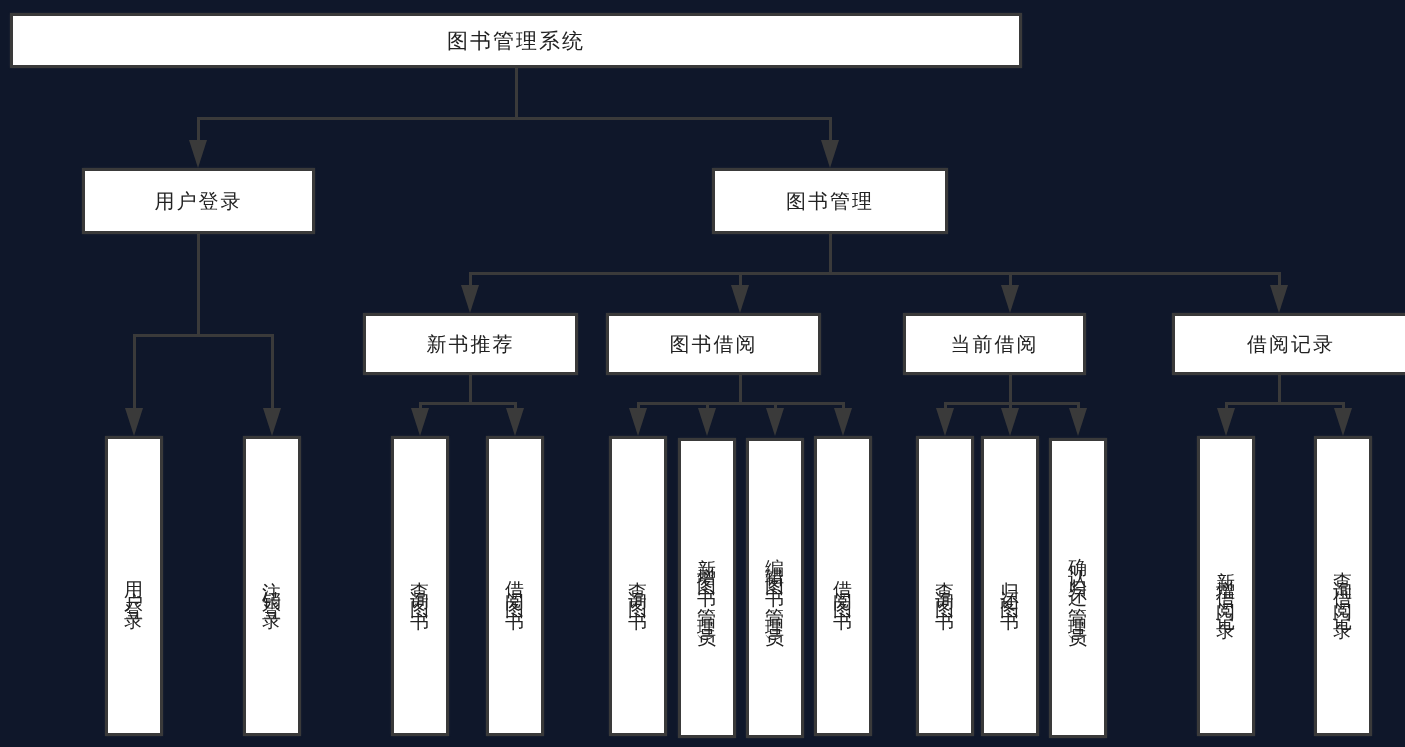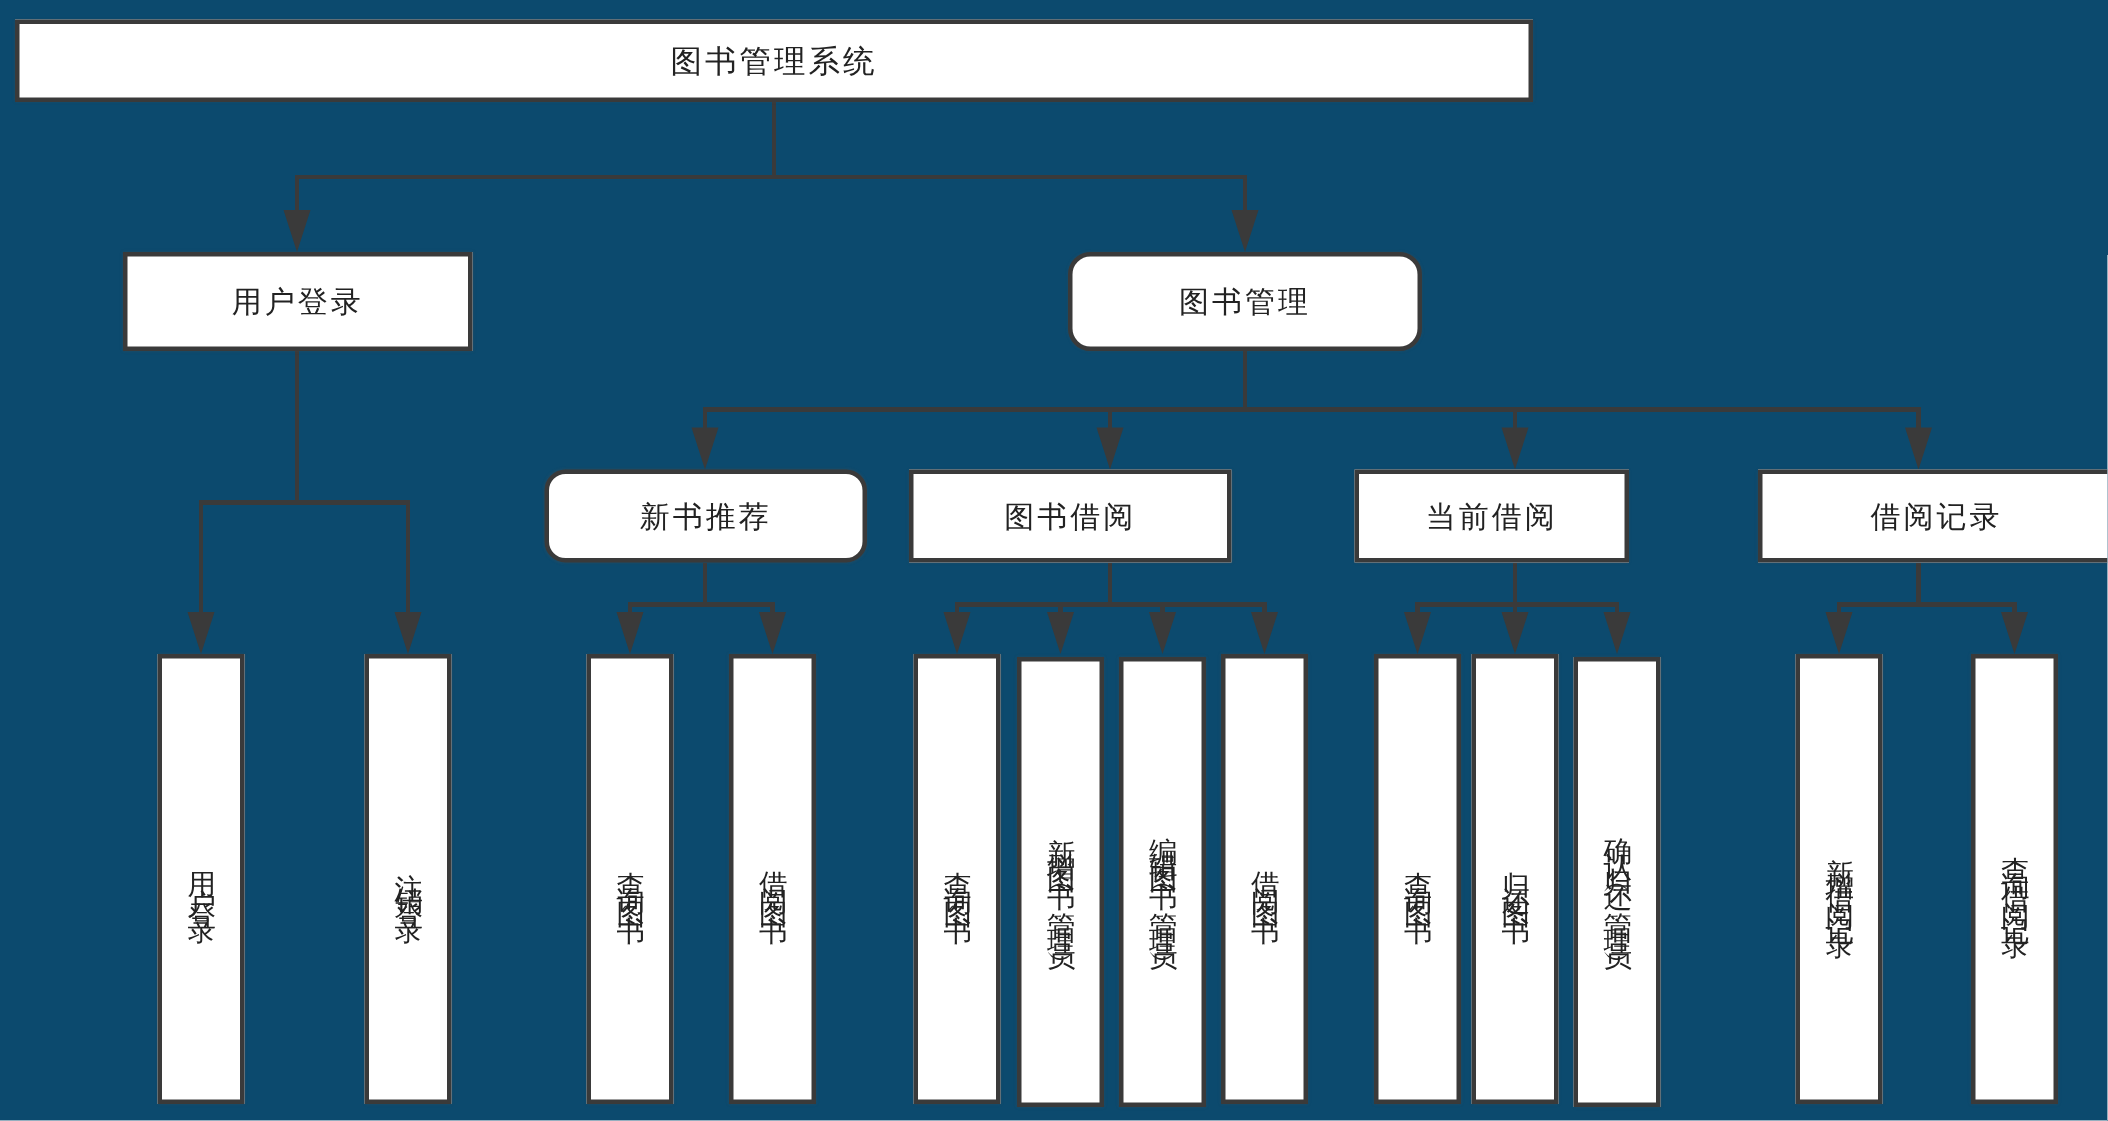--- a/index.html
+++ b/index.html
@@ -1,20 +1,20 @@
 <!DOCTYPE html>
 <html><head>
 <meta charset="utf-8">
 <style>
   html, body { margin: 0; padding: 0; background: #ffffff; }
   #canvas {
     position: relative;
     width: 1405px;
     height: 747px;
-    background: #0c4a6e;
+    background: #0f172a;
     font-family: "Liberation Sans", sans-serif;
     overflow: hidden;
   }
   #connectors {
     position: absolute;
     left: 0; top: 0;
     width: 1405px; height: 747px;
   }
   .box {
     position: absolute;
@@ -121,23 +121,23 @@
       <polygon points="1001,408 1019,408 1010,436"></polygon>
       <polygon points="1069,408 1087,408 1078,436"></polygon>
       <polygon points="1217,408 1235,408 1226,436"></polygon>
       <polygon points="1334,408 1352,408 1343,436"></polygon>
     </g>
   </svg>
 
   <div class="box h-box root-box" style="left:10px; top:13px; width:1012px; height:55px;">图书管理系统</div>
 
   <div class="box h-box" style="left:82px; top:168px; width:233px; height:66px;">用户登录</div>
-  <div class="box h-box" style="left:712px; top:168px; width:236px; height:66px;border-radius:15px;">图书管理</div>
+  <div class="box h-box" style="left:712px; top:168px; width:236px; height:66px;">图书管理</div>
 
-  <div class="box h-box" style="left:363px; top:313px; width:215px; height:62px;border-radius:14px;">新书推荐</div>
+  <div class="box h-box" style="left:363px; top:313px; width:215px; height:62px;">新书推荐</div>
   <div class="box h-box" style="left:606px; top:313px; width:215px; height:62px;">图书借阅</div>
   <div class="box h-box" style="left:903px; top:313px; width:183px; height:62px;">当前借阅</div>
   <div class="box h-box" style="left:1172px; top:313px; width:238px; height:62px;">借阅记录</div>
 
   <div class="box v-box" style="left:105px; top:436px; width:58px; height:300px;">用户登录</div>
   <div class="box v-box" style="left:243px; top:436px; width:58px; height:300px;">注销登录</div>
 
   <div class="box v-box" style="left:391px; top:436px; width:58px; height:300px;">查询图书</div>
   <div class="box v-box" style="left:486px; top:436px; width:58px; height:300px;">借阅图书</div>
 

